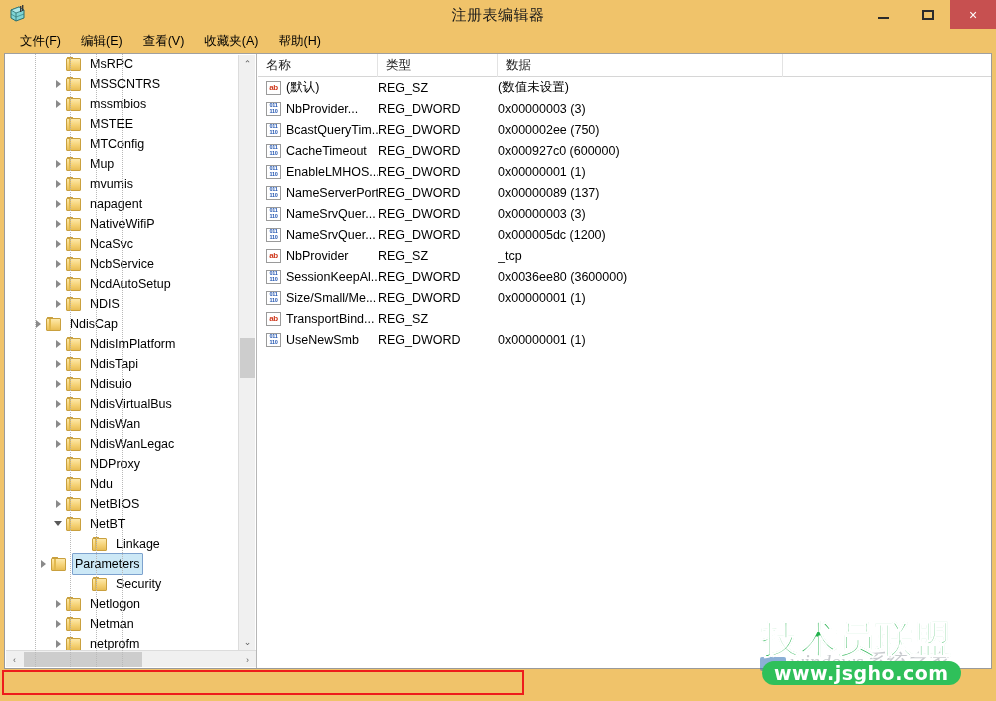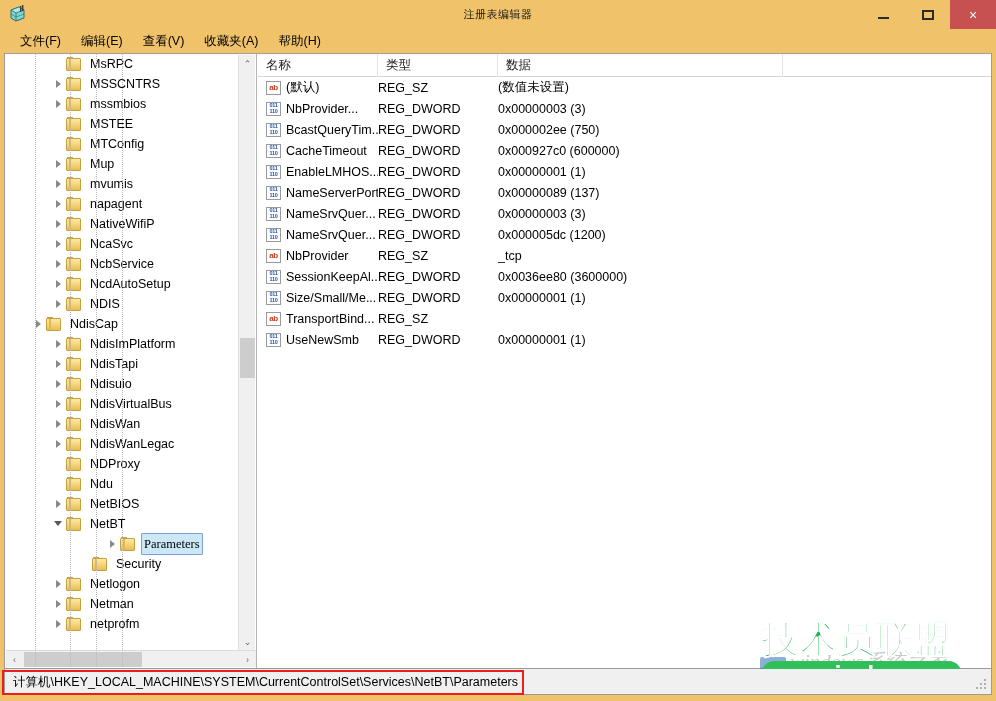--- a/index.html
+++ b/index.html
@@ -19,21 +19,21 @@
   .titlebar {
     position: absolute; left: 0; top: 0; width: 996px; height: 29px;
     background: #f0c36a;
   }
   .tb-icon {
     position: absolute; left: 8px; top: 5px; width: 19px; height: 19px;
   }
   .tb-title {
     position: absolute; left: 0; top: 0; width: 996px; height: 29px;
     line-height: 29px; text-align: center;
-    font-size: 11px; color: #1a1a1a;
+    font-size: 15px; color: #1a1a1a;
     letter-spacing: 0.5px;
   }
   .wbtns { position: absolute; right: 0; top: 0; height: 29px; display: flex; }
   .wbtn {
     width: 44px; height: 29px; position: relative; cursor: default;
   }
   .wbtn.close { background: #c75050; width: 46px; }
   .wbtn .glyph {
     position: absolute; left: 0; top: 0; width: 100%; height: 100%;
     display: flex; align-items: center; justify-content: center;
@@ -553,21 +553,30 @@
             <span class="twist">
               <span class="tw-arrow open"></span>
             </span>
             <span class="folder">
               <span class="f-tab"></span>
               <span class="f-back"></span>
               <span class="f-spine"></span>
             </span>
             <span class="tlabel">NetBT</span>
           </div>
-          <div class="tnode selected" style="padding-left: 100px; font-family: Liberation Serif, serif;">
+          <div class="tnode" style="padding-left: 72px;">
+            <span class="twist"></span>
+            <span class="folder">
+              <span class="f-tab"></span>
+              <span class="f-back"></span>
+              <span class="f-spine"></span>
+            </span>
+            <span class="tlabel">Linkage</span>
+          </div>
+          <div class="tnode selected" style="padding-left: 31px;">
             <span class="twist">
               <span class="tw-arrow"></span>
             </span>
             <span class="folder">
               <span class="f-tab"></span>
               <span class="f-back"></span>
               <span class="f-spine"></span>
             </span>
             <span class="tlabel">Parameters</span>
           </div>
@@ -779,26 +788,15 @@
   </div>
 
   <div class="wm-faint">
     <span class="wm-box"></span><span>windows系统之家</span>
   </div>
   <div class="wm-main">
     <div class="wm-cn">技术员联盟</div>
     <div class="wm-url">www.jsgho.com</div>
   </div>
 
-  <div class="statusbar">
-    <div class="status-text">计算机\HKEY_LOCAL_MACHINE\SYSTEM\CurrentControlSet\Services\NetBT\Parameters</div>
-    <div class="grip">
-      <i style="left:8px;top:0;"></i>
-      <i style="left:4px;top:4px;"></i>
-        <i style="left:8px;top:4px;"></i>
-      <i style="left:0px;top:8px;"></i>
-        <i style="left:4px;top:8px;"></i>
-        <i style="left:8px;top:8px;"></i>
-    </div>
-  </div>
   <div class="redbox"></div>
 
 </div>
 
 </body></html>

